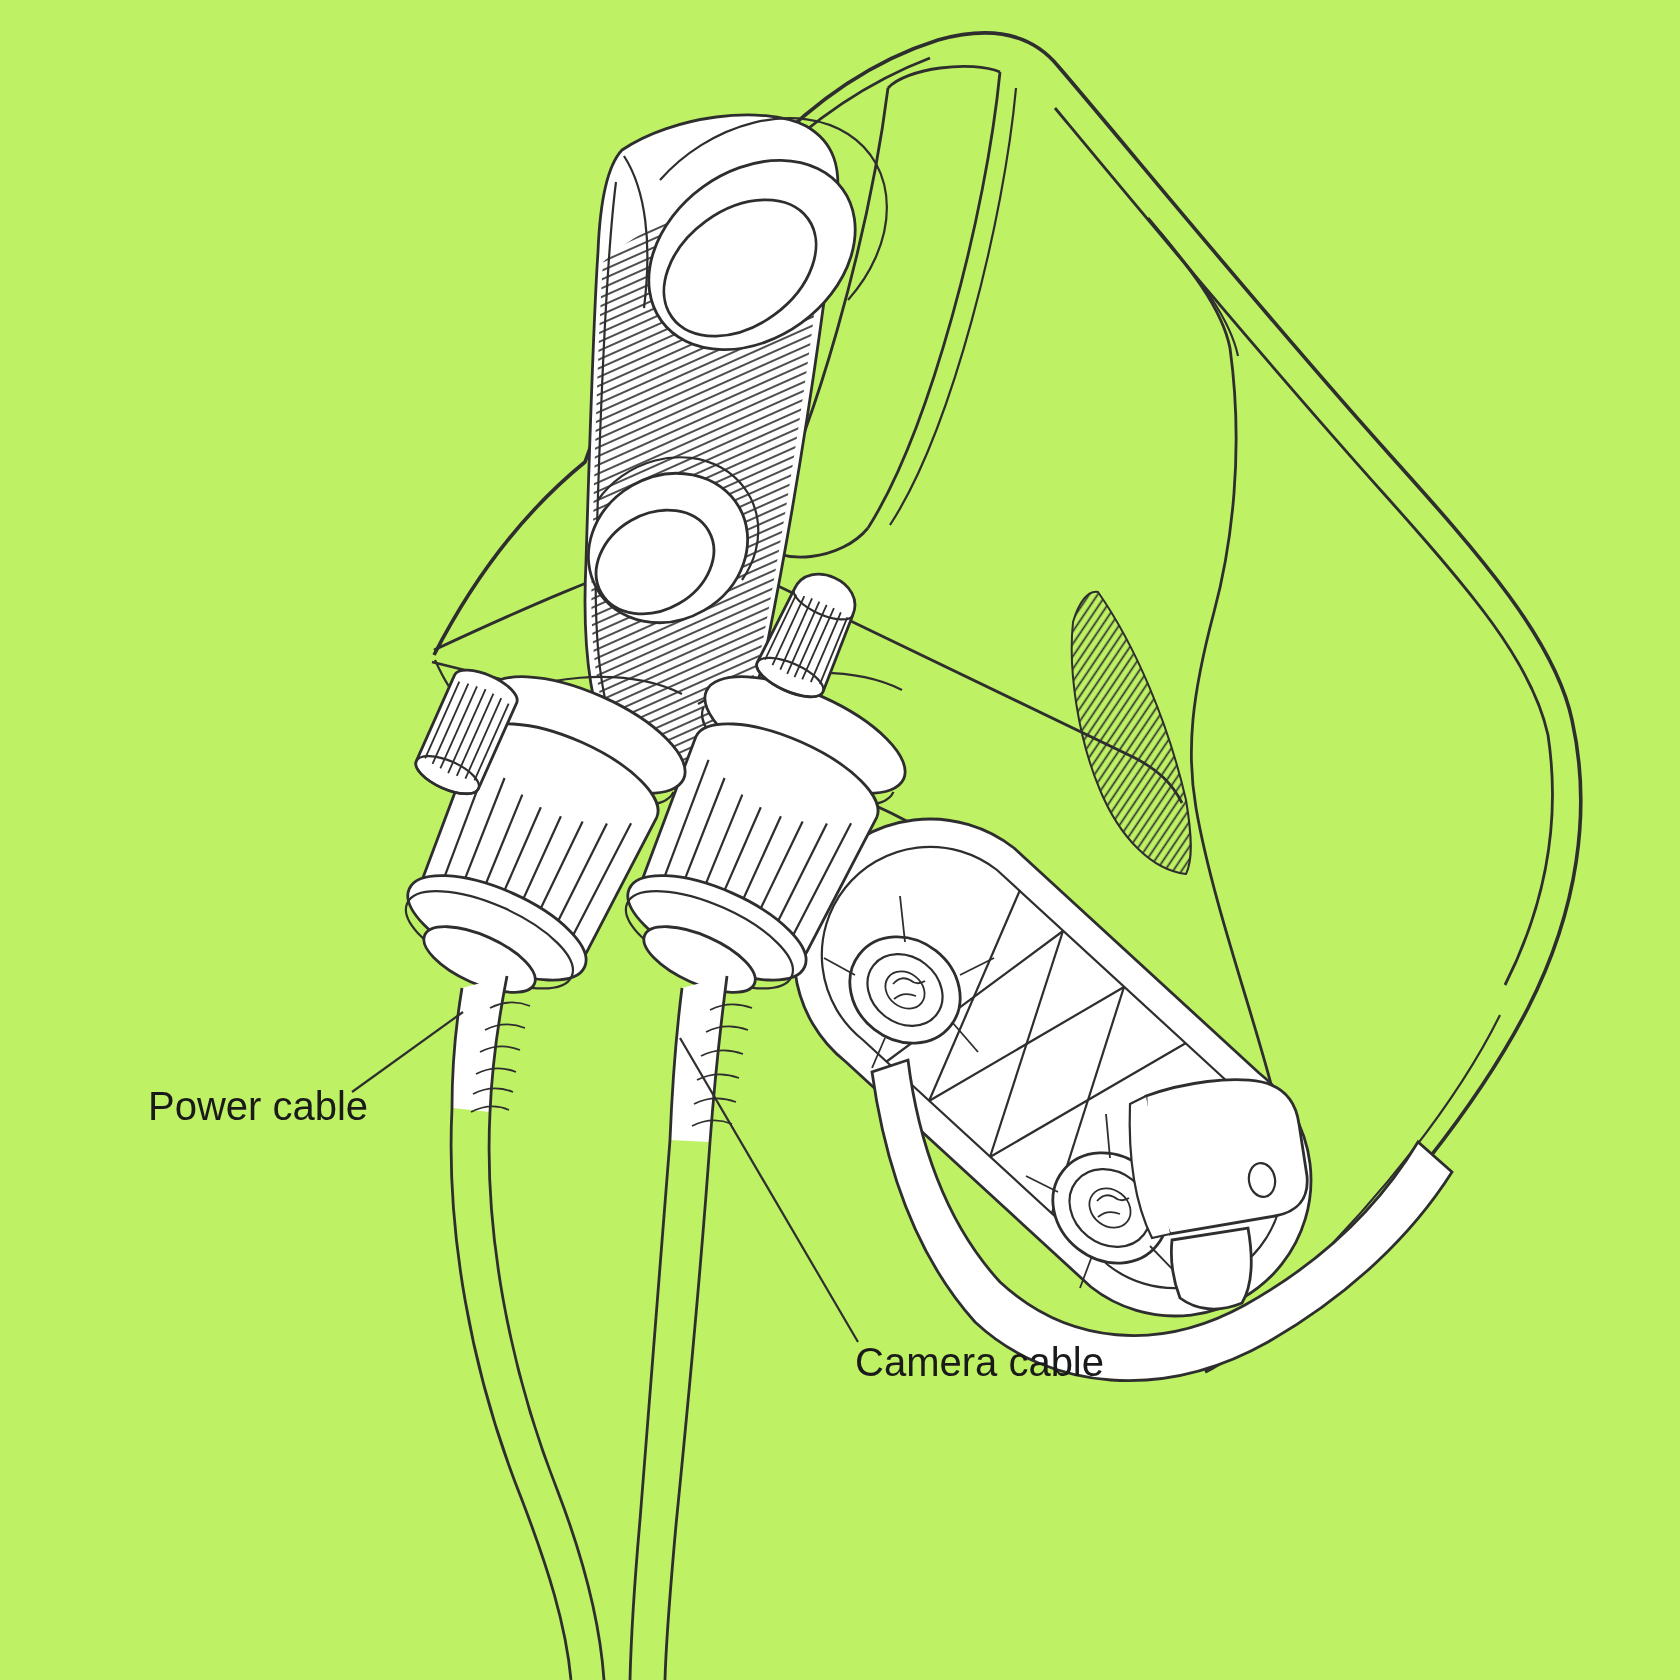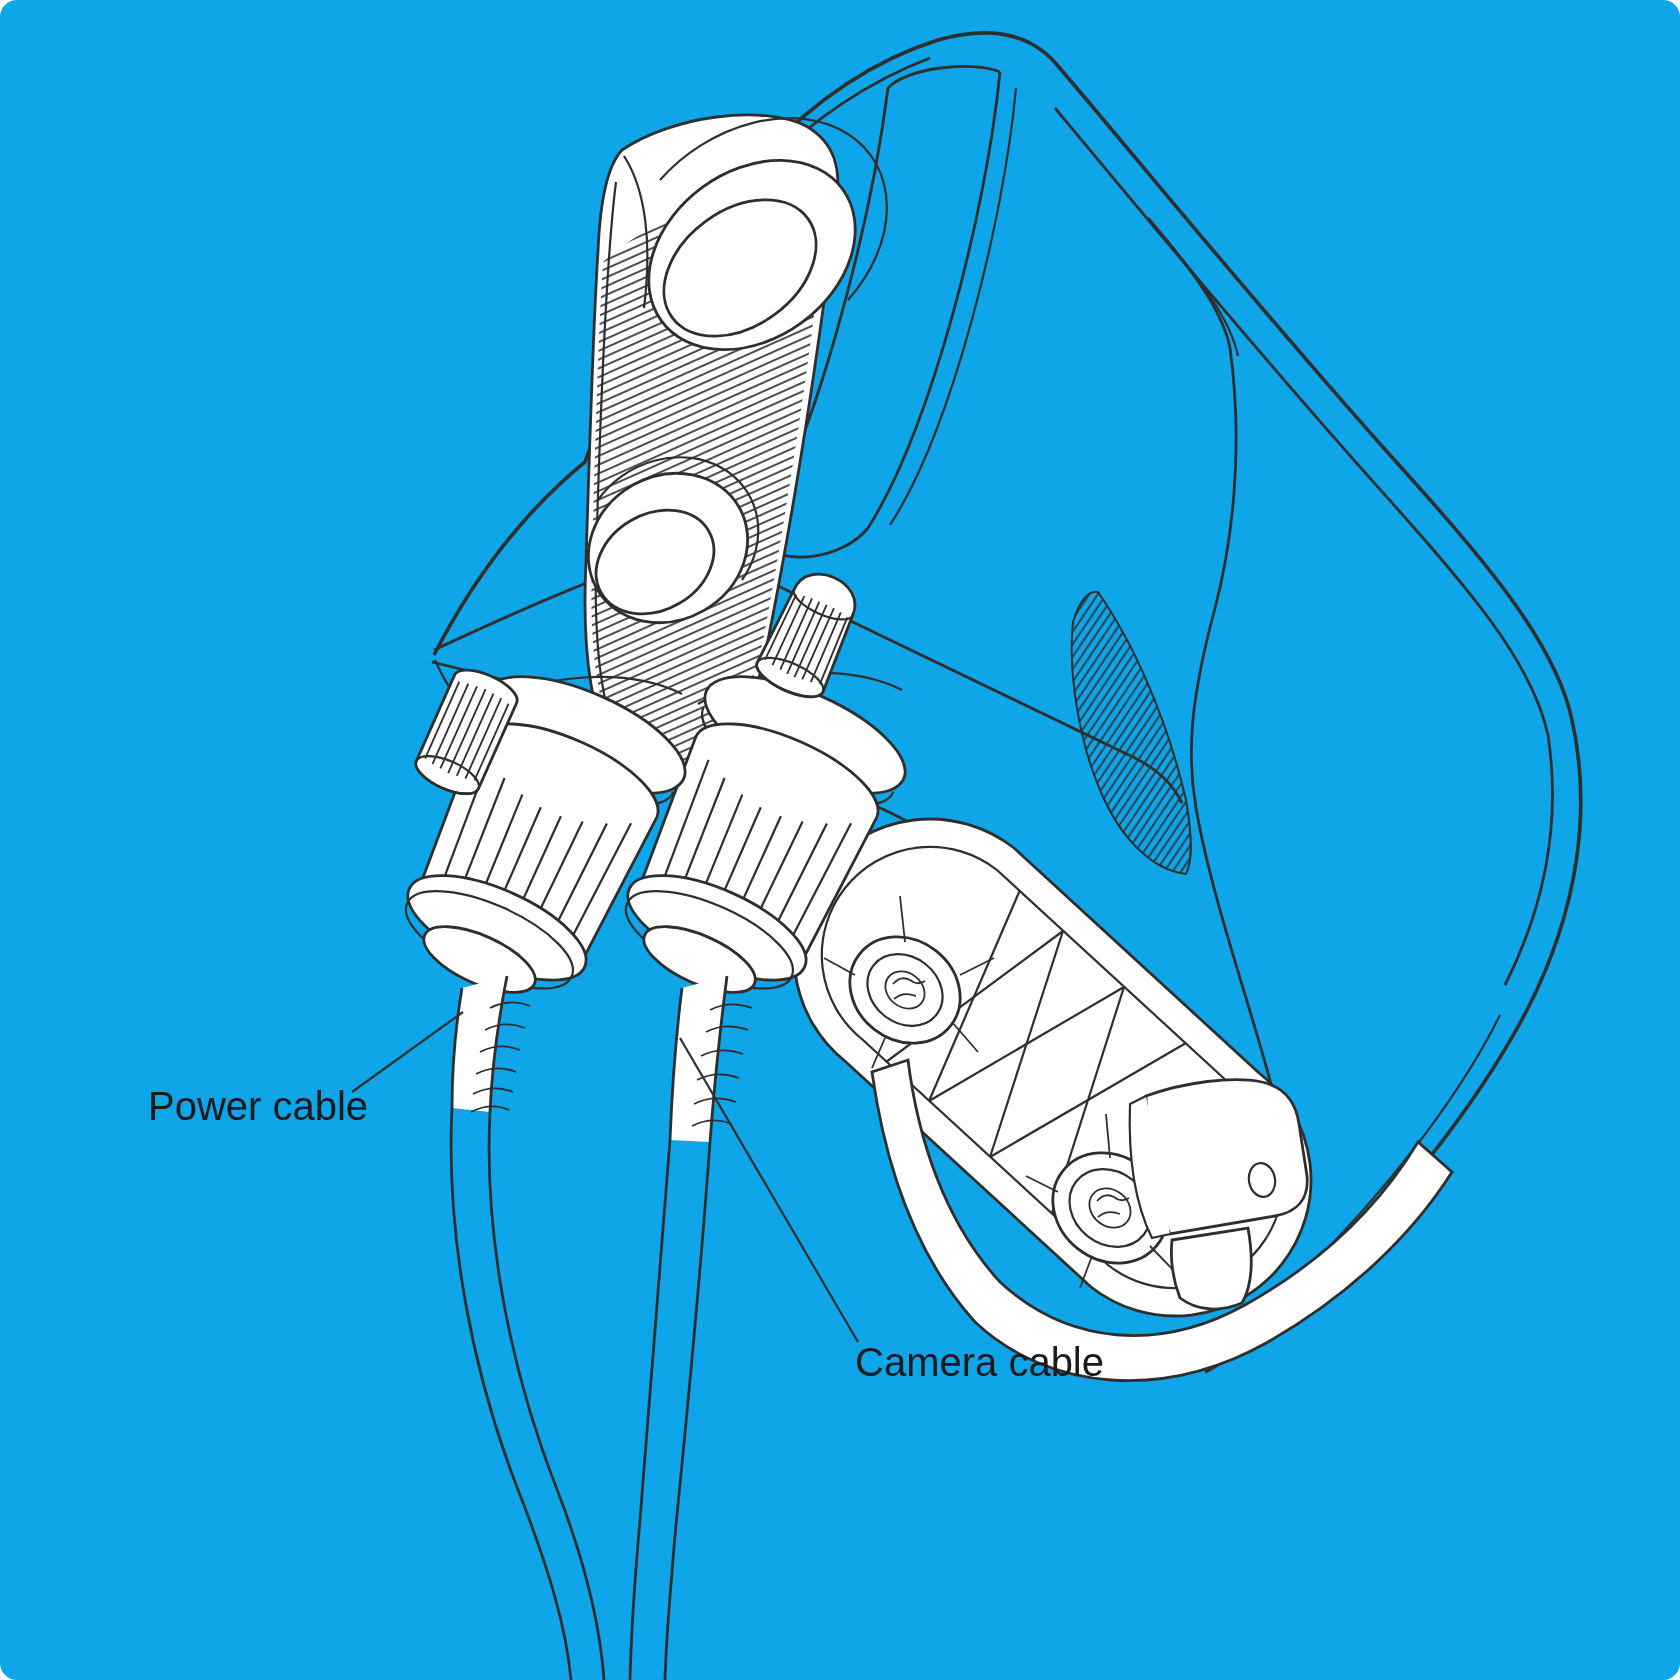--- a/index.html
+++ b/index.html
@@ -1,17 +1,17 @@
 <!DOCTYPE html>
 <html><head>
 <meta charset="utf-8">
 <style>
   html,body{margin:0;padding:0;background:#ffffff;}
-  .stage{position:relative;width:1680px;height:1680px;background:#0ea5e9;overflow:hidden;
-         font-family:"Liberation Sans", sans-serif;border-radius:17px;}
+  .stage{position:relative;width:1680px;height:1680px;background:#bef264;overflow:hidden;
+         font-family:"Liberation Sans", sans-serif;}
   svg{display:block;width:100%;height:100%;}
   .ink{stroke:#2e2e2e;fill:none;}
   .w36{stroke-width:3.6;} .w28{stroke-width:2.8;} .w22{stroke-width:2.2;} .w18{stroke-width:1.8;}
   .fill{fill:#ffffff;}
   text.figlabel{fill:#1a1a1a;font-size:40px;font-family:"Liberation Sans",sans-serif;}
 </style>
 </head>
 <body>
 
 <div class="stage">

